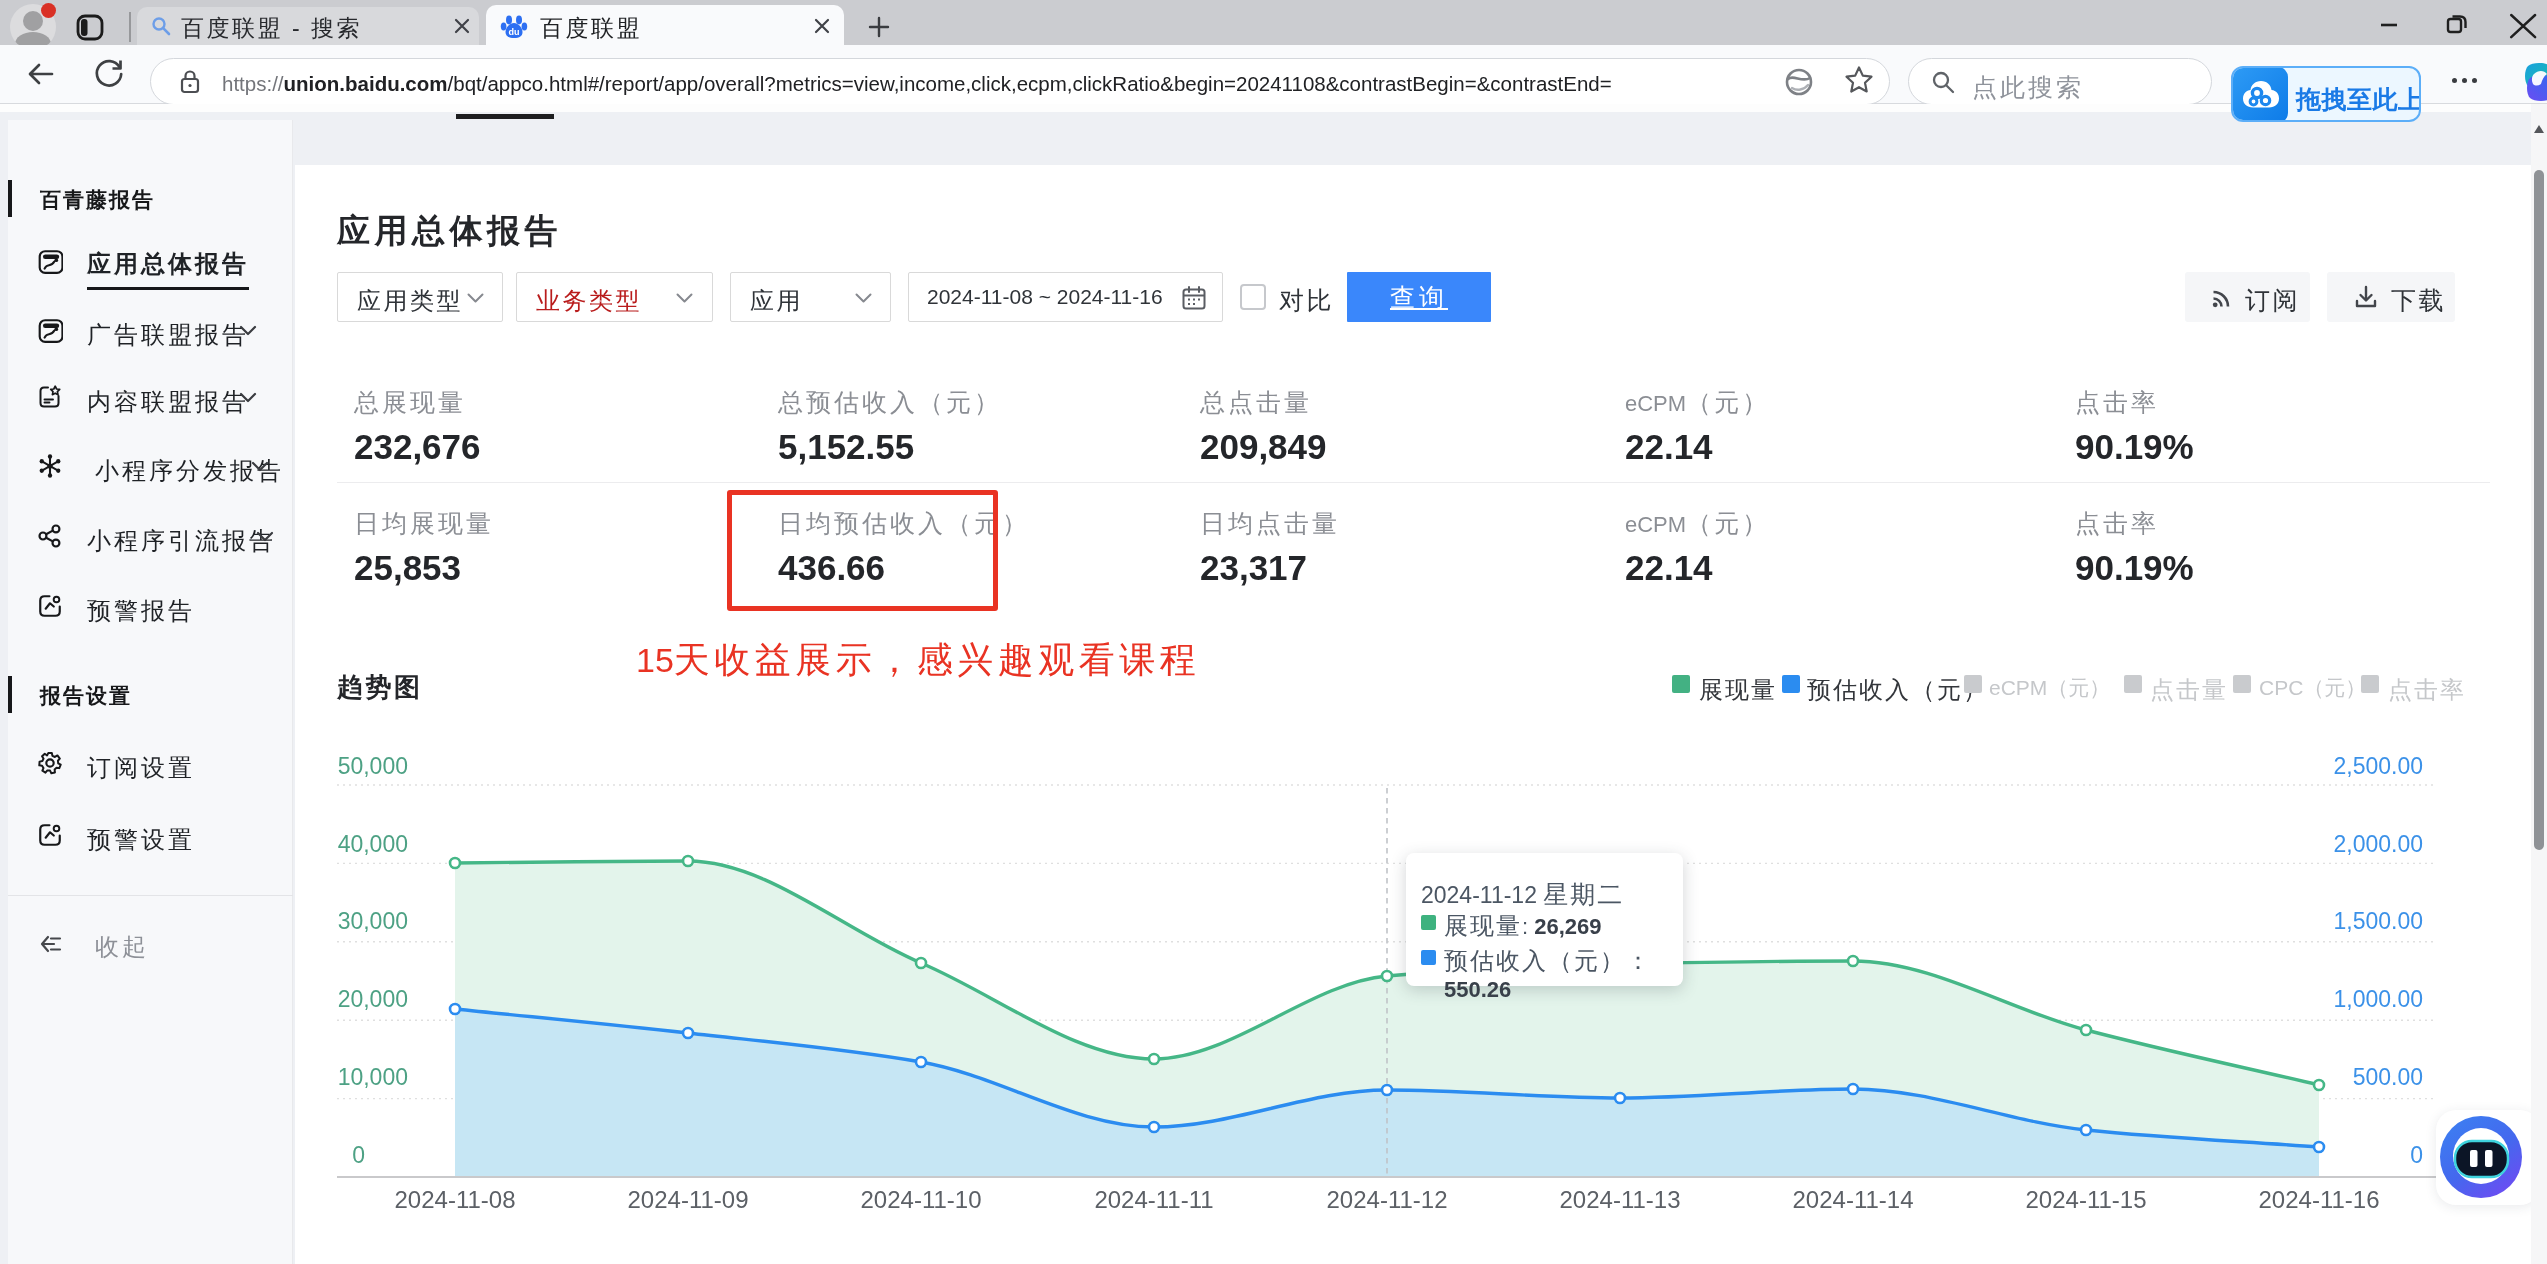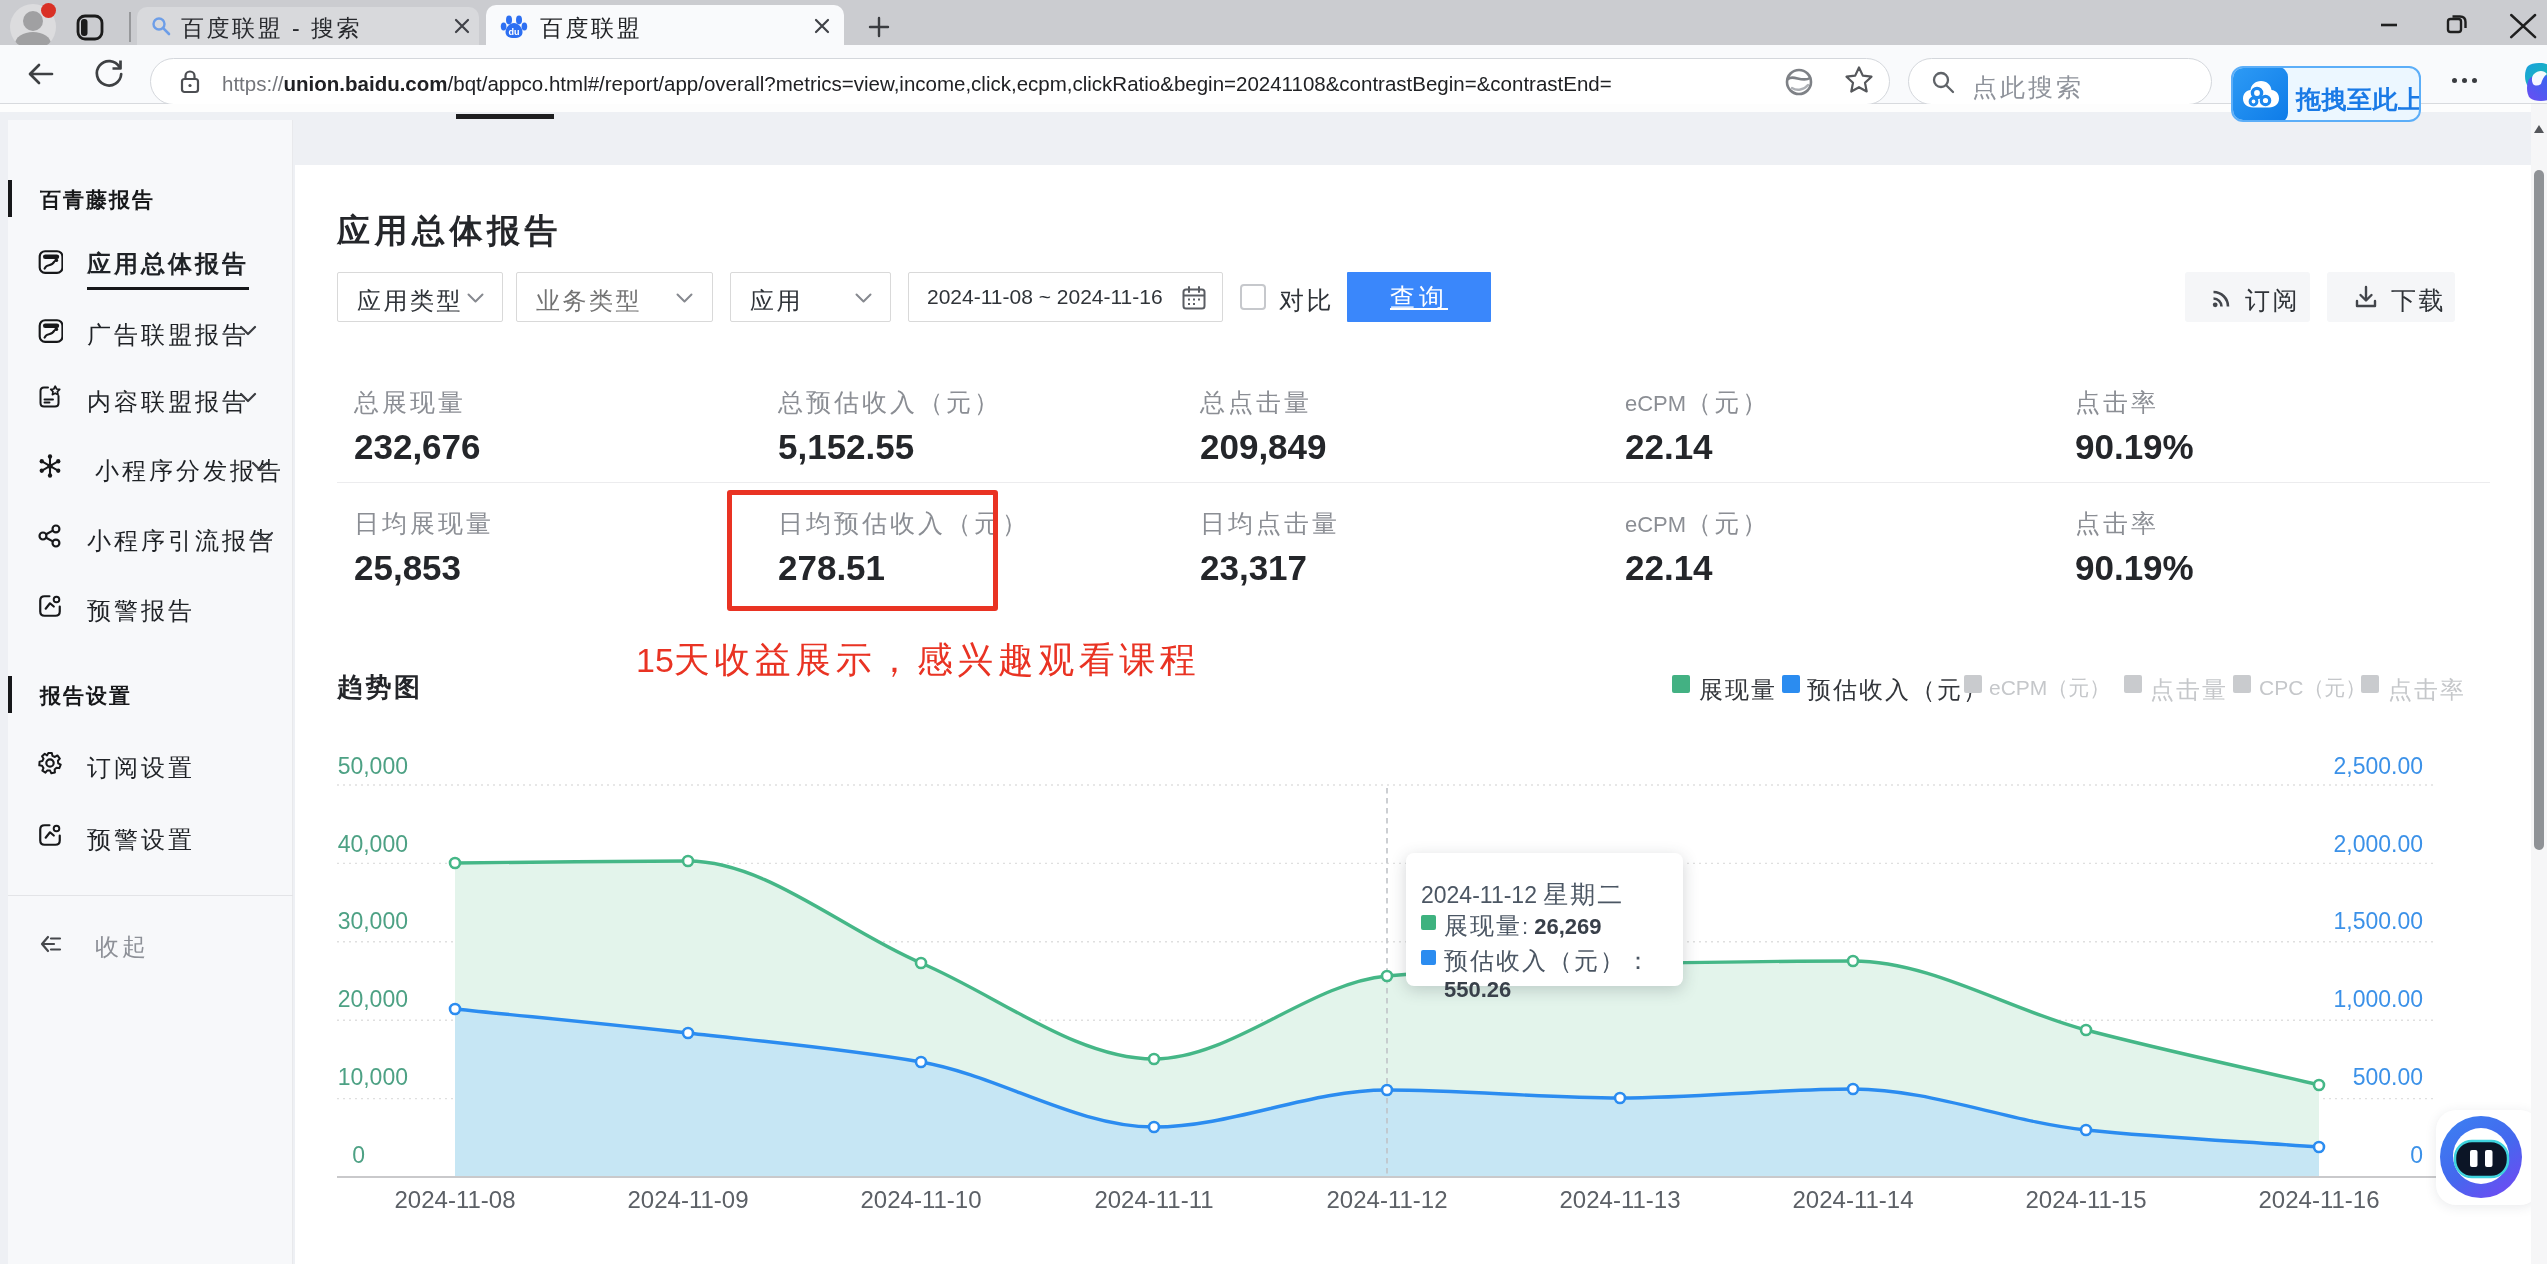--- a/index.html
+++ b/index.html
@@ -235,21 +235,21 @@
 
   <div class="abs" style="left:42px;top:44px;font-size:33px;font-weight:bold;color:#24262a;letter-spacing:4.5px;">应用总体报告</div>
 
   <div class="abs" style="left:42px;top:107px;width:166px;height:50px;border:1px solid #d9d9d9;border-radius:2px;padding-left:24px;">
     <div class="abs" style="left:19px;top:12px;font-size:24px;color:#2f3338;letter-spacing:2.5px;">应用类型</div>
     <svg class="abs" style="left:128px;top:19px;" width="19" height="13" viewBox="0 0 19 13">
         <path d="M2.5 2.5 L9.5 9.5 L16.5 2.5" fill="none" stroke="#86898f" stroke-width="2" stroke-linecap="round" stroke-linejoin="round"></path>
       </svg>
   </div>
   <div class="abs" style="left:221px;top:107px;width:197px;height:50px;border:1px solid #d9d9d9;border-radius:2px;">
-    <div class="abs" style="left:19px;top:12px;font-size:24px;color:#737373;letter-spacing:2.5px;">业务类型</div>
+    <div class="abs" style="left:19px;top:12px;font-size:24px;color:#b91c1c;letter-spacing:2.5px;">业务类型</div>
     <svg class="abs" style="left:158px;top:19px;" width="19" height="13" viewBox="0 0 19 13">
         <path d="M2.5 2.5 L9.5 9.5 L16.5 2.5" fill="none" stroke="#86898f" stroke-width="2" stroke-linecap="round" stroke-linejoin="round"></path>
       </svg>
   </div>
   <div class="abs" style="left:435px;top:107px;width:161px;height:50px;border:1px solid #d9d9d9;border-radius:2px;">
     <div class="abs" style="left:19px;top:12px;font-size:24px;color:#2f3338;letter-spacing:2.5px;">应用</div>
     <svg class="abs" style="left:123px;top:19px;" width="19" height="13" viewBox="0 0 19 13">
         <path d="M2.5 2.5 L9.5 9.5 L16.5 2.5" fill="none" stroke="#86898f" stroke-width="2" stroke-linecap="round" stroke-linejoin="round"></path>
       </svg>
   </div>
@@ -295,21 +295,21 @@
   <div class="abs" style="left:1780px;top:262px;font-size:35px;font-weight:bold;color:#24262a;">90.19%</div>
 
   <div class="abs" style="left:42px;top:317px;width:2153px;height:1px;background:#ececee;"></div>
 
   <div class="abs" style="left:59px;top:342px;font-size:25px;color:#8b8e94;letter-spacing:3px;">日均展现量</div>
   <div class="abs" style="left:483px;top:342px;font-size:25px;color:#8b8e94;letter-spacing:3px;">日均预估收入（元）</div>
   <div class="abs" style="left:905px;top:342px;font-size:25px;color:#8b8e94;letter-spacing:3px;">日均点击量</div>
   <div class="abs" style="left:1330px;top:342px;font-size:22px;color:#8b8e94;letter-spacing:0;font-size:22px;">eCPM<span style="letter-spacing:3px;font-size:25px;">（元）</span></div>
   <div class="abs" style="left:1780px;top:342px;font-size:25px;color:#8b8e94;letter-spacing:3px;">点击率</div>
   <div class="abs" style="left:59px;top:383px;font-size:35px;font-weight:bold;color:#24262a;">25,853</div>
-  <div class="abs" style="left:483px;top:383px;font-size:35px;font-weight:bold;color:#24262a;">278.51</div>
+  <div class="abs" style="left:483px;top:383px;font-size:35px;font-weight:bold;color:#24262a;">436.66</div>
   <div class="abs" style="left:905px;top:383px;font-size:35px;font-weight:bold;color:#24262a;">23,317</div>
   <div class="abs" style="left:1330px;top:383px;font-size:35px;font-weight:bold;color:#24262a;">22.14</div>
   <div class="abs" style="left:1780px;top:383px;font-size:35px;font-weight:bold;color:#24262a;">90.19%</div>
 
   <div class="abs" style="left:432px;top:325px;width:271px;height:121px;border:5px solid #e93323;border-radius:3px;"></div>
   <div class="abs" style="left:341px;top:471px;font-size:34px;color:#e93323;">15<span style="letter-spacing:4.5px;font-size:36px;">天收益展示，感兴趣观看课程</span></div>
 
   <div class="abs" style="left:42px;top:505px;font-size:26px;font-weight:bold;color:#24262a;letter-spacing:2.5px;">趋势图</div>
   <div class="abs" style="left:1377px;top:510px;width:18px;height:18px;background:#43b183;border-radius:2px;"></div>
   <div class="abs" style="left:1404px;top:509px;font-size:24px;color:#33363b;letter-spacing:2px;">展现量</div>

